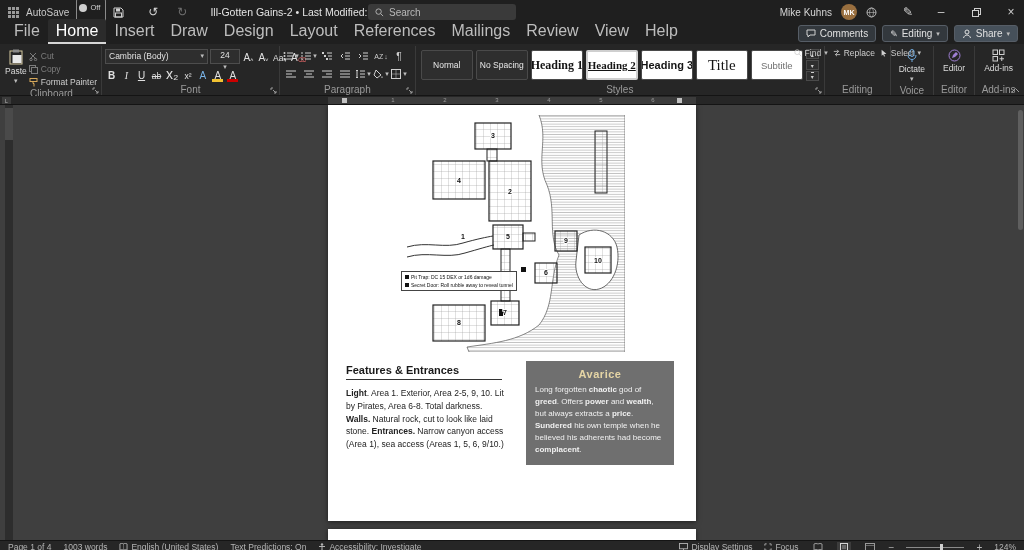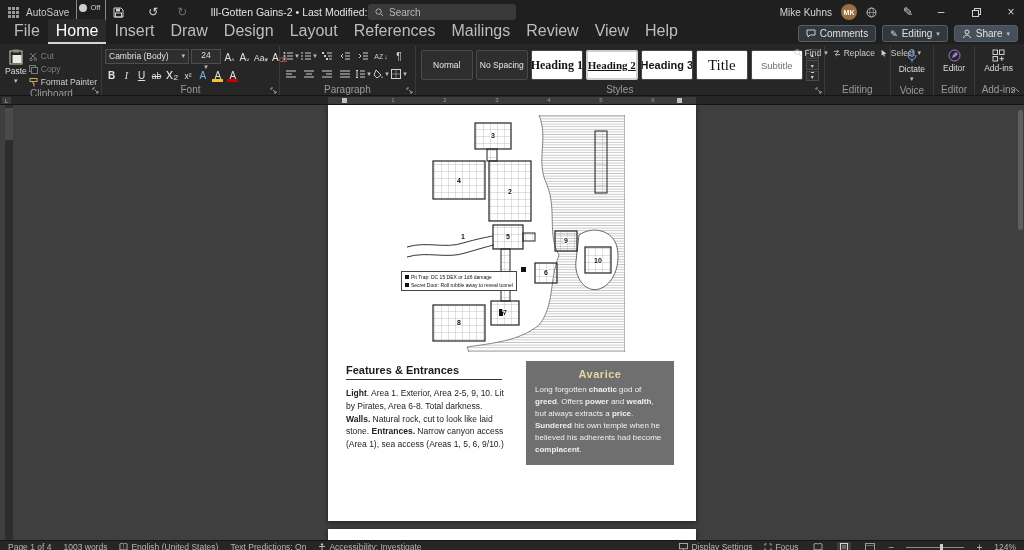--- a/index.html
+++ b/index.html
@@ -272,21 +272,21 @@
       <span class="dlaunch">
           <svg width="7" height="7" viewBox="0 0 7 7">
             <path d="M1 1h2M1 1v2M3 3l3 3M6 6H4M6 6V4" stroke="#9a9a9a" fill="none"></path>
           </svg>
         </span>
     </div>
 
     <div class="rg" style="width:178px;">
       <div class="rg-c" style="flex-direction:column;justify-content:flex-start;">
         <div class="fontrow">
-          <span class="combo" style="width:84px;justify-content:space-between;">
+          <span class="combo" style="width:103px;justify-content:space-between;">
             <span>Cambria (Body)</span>
             <span class="caret">▾</span>
           </span>
           <span class="combo" style="width:30px;justify-content:space-between;flex-direction:column;">
             <span>24</span>
             <span class="caret">▾</span>
           </span>
           <span class="fbtn">A<span style="font-size:6px;">˄</span></span>
           <span class="fbtn">A<span style="font-size:6px;">˅</span></span>
           <span class="fbtn" style="font-size:8.5px;">Aa<span class="caret">▾</span></span>

